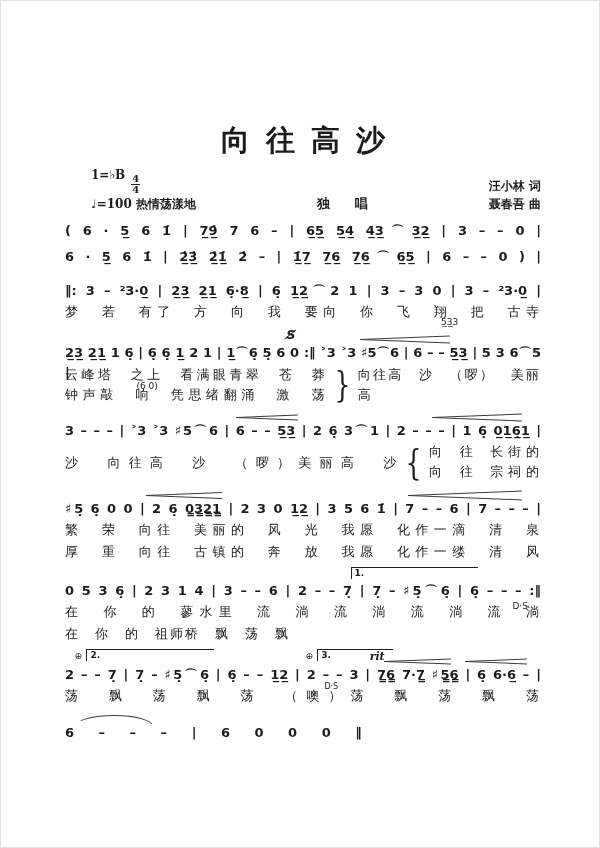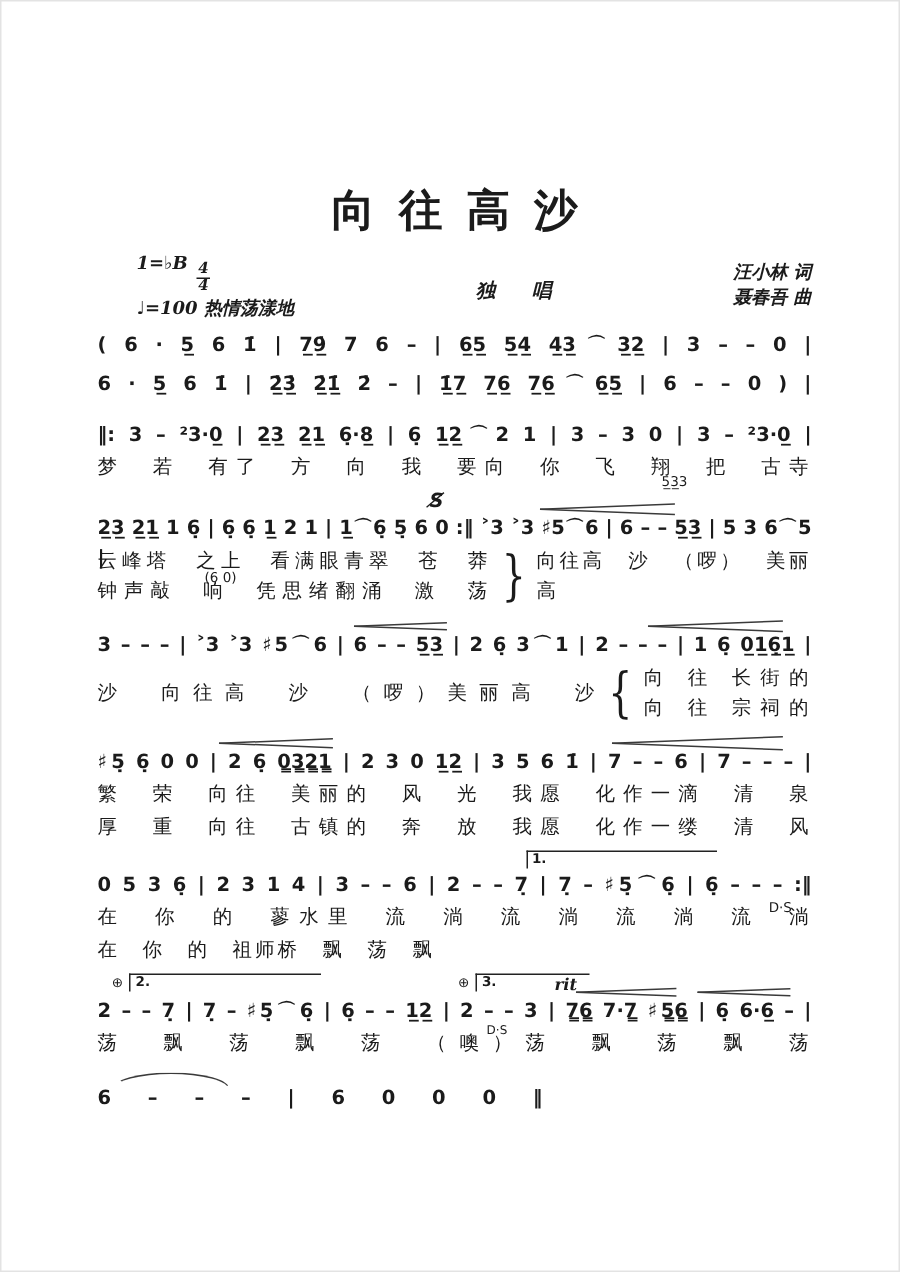--- a/index.html
+++ b/index.html
@@ -6,21 +6,21 @@
   .sheet{
     position:relative;width:600px;height:848px;background:#fff;
     border:1px solid #e3e3e3;box-sizing:border-box;overflow:hidden;
     color:#1b1b1b;font-family:"DejaVu Serif", serif;
   }
   .page{position:absolute;left:64px;right:58px;top:100px;margin-top:20px;}
   .title{
     margin:0;text-align:center;font-family:"DejaVu Serif",serif;
     font-size:29px;font-weight:bold;letter-spacing:16px;text-indent:16px;
   }
-  .meta{display:flex;justify-content:space-between;align-items:center;margin-top:6px;height:46px;font-style:italic;}
+  .meta{display:flex;justify-content:space-between;align-items:flex-end;margin-top:6px;height:46px;}
   .meta-left{font-size:12px;font-weight:bold;line-height:1.5;padding-left:26px;white-space:nowrap;}
   .frac{display:inline-flex;flex-direction:column;vertical-align:-3px;font-size:10px;line-height:1;text-align:center;margin-left:6px;}
   .frac span:first-child{border-bottom:1px solid #1b1b1b;padding:0 1px;}
   .meta-center{font-size:13px;font-weight:bold;letter-spacing:10px;text-indent:10px;margin-top:8px;}
   .meta-right{font-size:12px;font-weight:bold;text-align:right;line-height:1.45;white-space:nowrap;}
   #systems{margin-top:4px;}
   .system{position:relative;margin-bottom:4px;}
   .notation{
     font-family:"DejaVu Sans",sans-serif;font-weight:bold;font-size:13px;
     line-height:20px;height:20px;text-align:justify;text-align-last:justify;
@@ -105,21 +105,21 @@
         </div>
         <div class="system" style="padding-top: 12px;">
           <div class="ann hairpin" style="left: 36%; top: 4px; width: 13%;"></div>
           <div class="ann hairpin" style="left: 77%; top: 4px; width: 19%;"></div>
           <div class="notation">3 – – – | ˃3 ˃3 ♯5⌒6 | 6 – – 5̲3̲ | 2 6̣ 3⌒1 | 2 – – – | 1 6̣ 0̲1̲6̣̲1̲ |</div>
           <div class="lyric-split">
             <div class="ls-col just" style="width: 70%;">
               <div class="lyric-sub">沙　向往高　沙　（啰）美丽高　沙</div>
             </div>
             <div class="brace">{</div>
-            <div class="ls-col just" style="flex: 1 1 0%;">
+            <div class="ls-col just" style="flex: 1 1 0%; font-family: Liberation Mono, monospace;">
               <div class="lyric-sub">向 往 长街的</div>
               <div class="lyric-sub">向 往 宗祠的</div>
             </div>
           </div>
         </div>
         <div class="system" style="padding-top: 12px;">
           <div class="ann hairpin" style="left: 17%; top: 4px; width: 16%;"></div>
           <div class="ann hairpin" style="left: 72%; top: 4px; width: 24%;"></div>
           <div class="notation">♯5̣ 6̣ 0 0 | 2 6̣ 0̳3̳2̳1̳ | 2 3 0 1̲2̲ | 3 5 6 1̇ | 7 – – 6 | 7 – – – |</div>
           <div class="lyric">繁　荣　向往　美丽的　风　光　我愿　化作一滴　清　泉</div>

